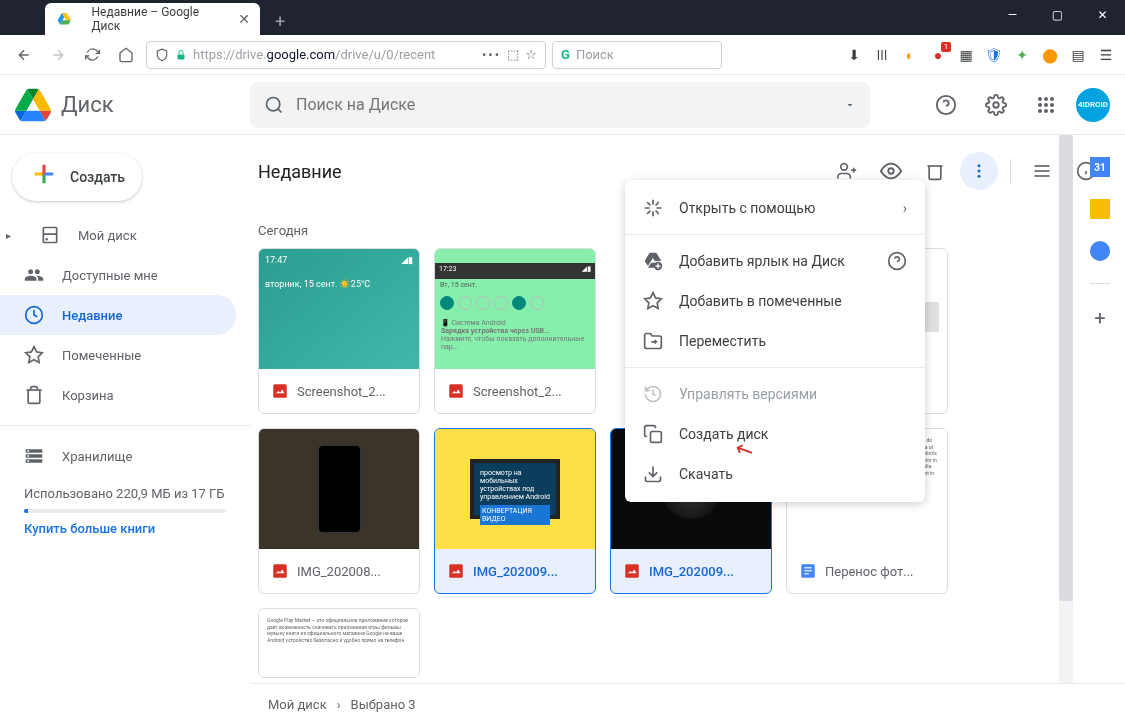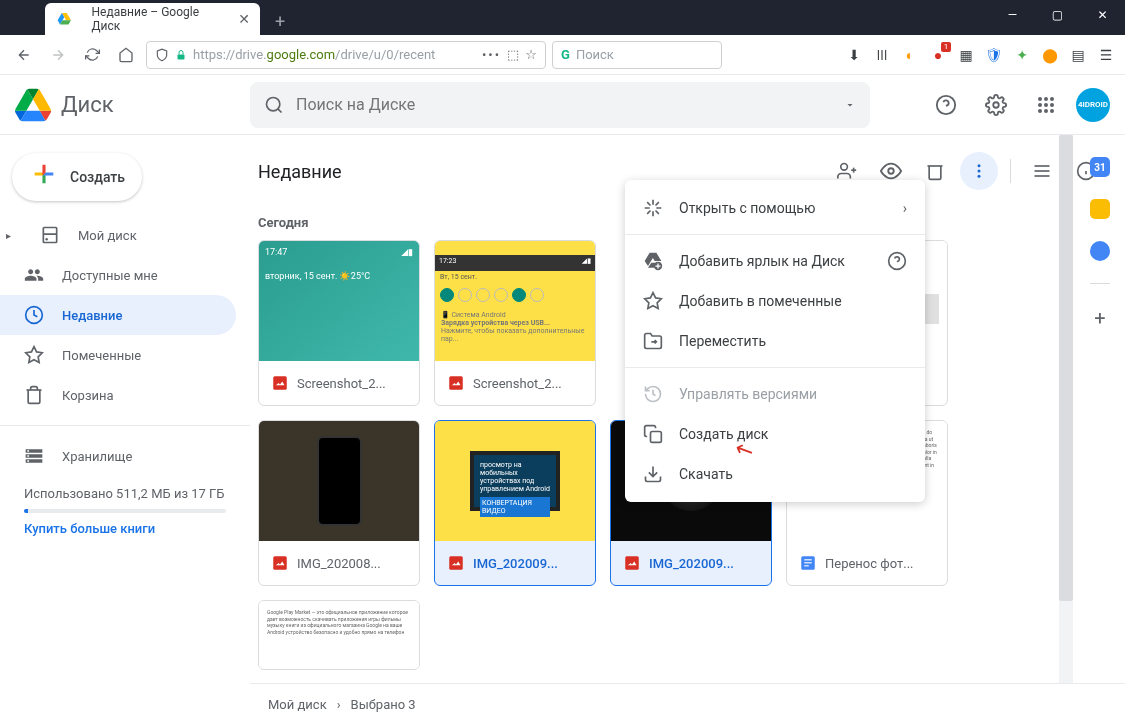--- a/index.html
+++ b/index.html
@@ -41,45 +41,45 @@
 .storage-bar{height:4px;background:#e8eaed;margin:8px 0;border-radius:2px;overflow:hidden}
 .storage-bar>div{height:100%;width:2%;background:#1a73e8}
 .buy-link{color:#1a73e8;font-size:13px;font-weight:500}
 .content{flex:1;padding:12px 20px 0 8px;position:relative;overflow:hidden}
 .content-header{display:flex;align-items:center;height:48px}
 .content-title{font-size:18px;color:#202124}
 .action-icons{margin-left:auto;display:flex;gap:6px;align-items:center}
 .act-icon{width:38px;height:38px;display:flex;align-items:center;justify-content:center;border-radius:50%;color:#5f6368}
 .act-icon.hl{background:#e8f0fe;color:#1967d2}
 .sep{width:1px;height:24px;background:#dadce0;margin:0 6px}
-.section-label{font-size:13px;font-weight:700;color:#5f6368;margin:20px 0 10px}
+.section-label{font-size:13px;font-weight:400;color:#5f6368;margin:28px 0 10px}
 .grid{display:flex;flex-wrap:wrap;gap:14px}
 .card{width:162px;border:1px solid #dadce0;border-radius:6px;overflow:hidden;background:#fff}
 .card.selected{border-color:#1a73e8;background:#e8f0fe}
 .thumb{height:120px;background:#f1f3f4;display:flex;align-items:center;justify-content:center;font-size:10px;color:#9aa0a6;position:relative;overflow:hidden}
 .card-footer{height:44px;display:flex;align-items:center;gap:8px;padding:0 12px;font-size:13px;color:#5f6368;white-space:nowrap;overflow:hidden}
 .card.selected .card-footer{color:#1967d2;font-weight:500}
 .ftype{width:18px;height:18px;flex-shrink:0}
 .footer-path{position:absolute;bottom:0;left:250px;right:0;height:42px;border-top:1px solid #e8eaed;display:flex;align-items:center;padding:0 18px;gap:10px;font-size:13px;color:#5f6368;background:#fff}
 
 .ctx-menu{position:absolute;top:180px;left:625px;width:300px;background:#fff;border-radius:6px;box-shadow:0 2px 10px rgba(0,0,0,.2);padding:8px 0;z-index:100}
 .ctx-item{height:40px;display:flex;align-items:center;gap:16px;padding:0 18px;font-size:14px;color:#3c4043}
 .ctx-item.disabled{color:#9aa0a6}
 .ctx-item svg,.ctx-item .mi{width:20px;height:20px;flex-shrink:0;color:#5f6368}
 .ctx-item.disabled svg{color:#bdc1c6}
 .ctx-sep{height:1px;background:#e8eaed;margin:6px 0}
 .ctx-item .chev{margin-left:auto;color:#5f6368}
 .ctx-item .help{margin-left:auto;color:#5f6368}
 .arrow-annot{position:absolute;top:437px;left:735px;color:#d93025;font-size:22px;z-index:101;transform:rotate(-25deg)}
 
 .right-rail{position:absolute;right:0;top:135px;width:50px;display:flex;flex-direction:column;align-items:center;gap:22px;padding-top:22px}
-.rail-icon{width:20px;height:20px;border-radius:5px}
+.rail-icon{width:20px;height:20px;border-radius:0}
 
 .th-teal{background:linear-gradient(140deg,#2a9d8f 0%,#3fb8ab 100%);color:#fff;font-size:9px;padding:6px;align-items:flex-start;justify-content:flex-start;flex-direction:column}
-.th-qs{background:#fde047;flex-direction:column;align-items:stretch;padding:0}
+.th-qs{background:#86efac;flex-direction:column;align-items:stretch;padding:0}
 .th-qs .bar{background:#333;height:16px}
 .th-qs .row1{display:flex;gap:4px;padding:5px;align-items:center}
 .th-qs .dot{width:14px;height:14px;border-radius:50%;border:1px solid #bbb}
 .th-qs .txt{padding:4px 6px;font-size:7px;color:#777;text-align:left}
 .th-phone{background:#3a3528}
 .th-laptop{background:#fde047}
 .th-fan{background:#0a0a0a}
 .th-doc{background:#fff;padding:8px;font-size:5px;line-height:1.3;color:#666;text-align:left;align-items:flex-start}
 .scrollbar{position:absolute;right:52px;top:135px;width:14px;bottom:42px;background:#f1f3f4}
 .scroll-thumb{width:100%;height:85%;background:#dadce0;border-radius:2px}
@@ -128,21 +128,21 @@
         </svg>
       </div>
     <div class="url-bar">
       <svg width="14" height="14" viewBox="0 0 24 24" fill="none" stroke="#5f6368" stroke-width="2">
           <path d="M12 22s8-4 8-10V5l-8-3-8 3v7c0 6 8 10 8 10z"></path>
         </svg>
       <svg width="12" height="12" class="lock" viewBox="0 0 24 24" fill="currentColor">
           <rect x="5" y="11" width="14" height="10" rx="2"></rect>
           <path d="M8 11V7a4 4 0 018 0v4" fill="none" stroke="currentColor" stroke-width="2"></path>
         </svg>
-      <span style="color:#9aa0a6">https://drive.<span style="color:#4d7c0f">google.com</span>/drive/u/0/recent</span>
+      <span style="color:#9aa0a6">https://drive.<span style="color:#0f172a">google.com</span>/drive/u/0/recent</span>
       <span style="margin-left:auto;letter-spacing:2px">•••</span>
       <span>⬚</span>
       <span>☆</span>
     </div>
     <div class="search-bar">
       <span style="color:#12b886;font-weight:bold">G</span>
       <span>Поиск</span>
     </div>
     <div class="ext-icons">
       <div class="ext-icon">⬇</div>
@@ -258,21 +258,21 @@
       <span>Корзина</span>
     </div>
     <div style="height:1px;background:#e8eaed;margin:10px 0"></div>
     <div class="nav-item">
       <svg viewBox="0 0 24 24" fill="currentColor">
           <path d="M2 20h20v-4H2v4zm2-3h2v2H4v-2zM2 4v4h20V4H2zm4 3H4V5h2v2zm-4 7h20v-4H2v4zm2-3h2v2H4v-2z"></path>
         </svg>
       <span>Хранилище</span>
     </div>
     <div class="storage">
-      <div>Использовано 511,2 МБ из 17 ГБ</div>
+      <div>Использовано 220,9 МБ из 17 ГБ</div>
       <div class="storage-bar">
           <div></div>
         </div>
       <div class="buy-link">Купить больше книги</div>
     </div>
   </div>
 
   <div class="content">
     <div class="content-header">
       <div class="content-title">Недавние</div>

